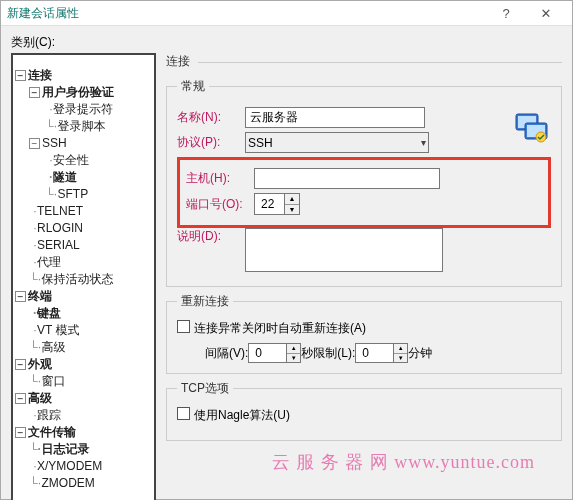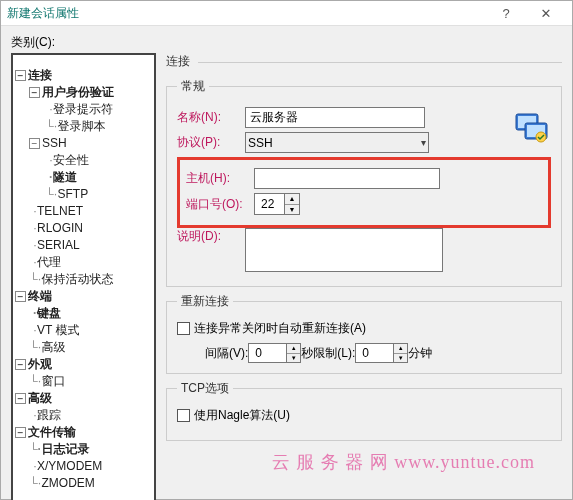--- a/index.html
+++ b/index.html
@@ -32,21 +32,21 @@
 .sel .arrow { font-size: 10px; color: #444; }
 .highlight-box { border: 3px solid #e43a2e; padding: 4px 6px 6px 6px; margin-top: 2px; }
 .host-input { width: 186px; height: 21px; }
 .port-spinner { display: inline-flex; border: 1px solid #777; height: 22px; }
 .port-spinner input { width: 30px; border: none; border-right: 1px solid #777; padding: 1px 6px; font-size: 12px; font-family: inherit; outline: none; }
 .spin-btns { display: flex; flex-direction: column; width: 14px; }
 .spin-btns div { flex: 1; display: flex; align-items: center; justify-content: center; font-size: 7px; border-left: 0; background: #f0f0f0; }
 .spin-btns div:first-child { border-bottom: 1px solid #999; }
 .desc-area { width: 198px; height: 44px; border: 1px solid #777; background: #fff; resize: none; font-family: inherit; font-size: 12px; padding: 2px 4px; }
 .icon-monitor { position: absolute; right: 12px; top: 18px; }
-.chk-row { display: flex; align-items: center; gap: 4px; margin: 2px 0 6px 0; }
+.chk-row { display: flex; gap: 4px; margin: 2px 0 6px 0; }
 .chk { width: 13px; height: 13px; border: 1px solid #555; background: #fff; }
 .inline-row { display: flex; align-items: center; margin-left: 28px; }
 .small-spin { display: inline-flex; border: 1px solid #777; height: 20px; }
 .small-spin input { width: 38px; border: none; border-right: 1px solid #777; padding: 1px 6px; font-size: 12px; font-family: inherit; }
 .small-spin .spin-btns { width: 13px; }
 .small-spin .spin-btns div { font-size: 6px; }
 .footer { display: flex; justify-content: flex-end; gap: 6px; padding: 4px 10px 8px 0; position: relative; }
 .watermark { position: absolute; right: 38px; bottom: 26px; color: #e46aa8; font-family: "STXingkai","KaiTi",cursive; font-size: 18px; letter-spacing: 1px; opacity: 0.85; pointer-events: none; }
 </style>
 </head>

